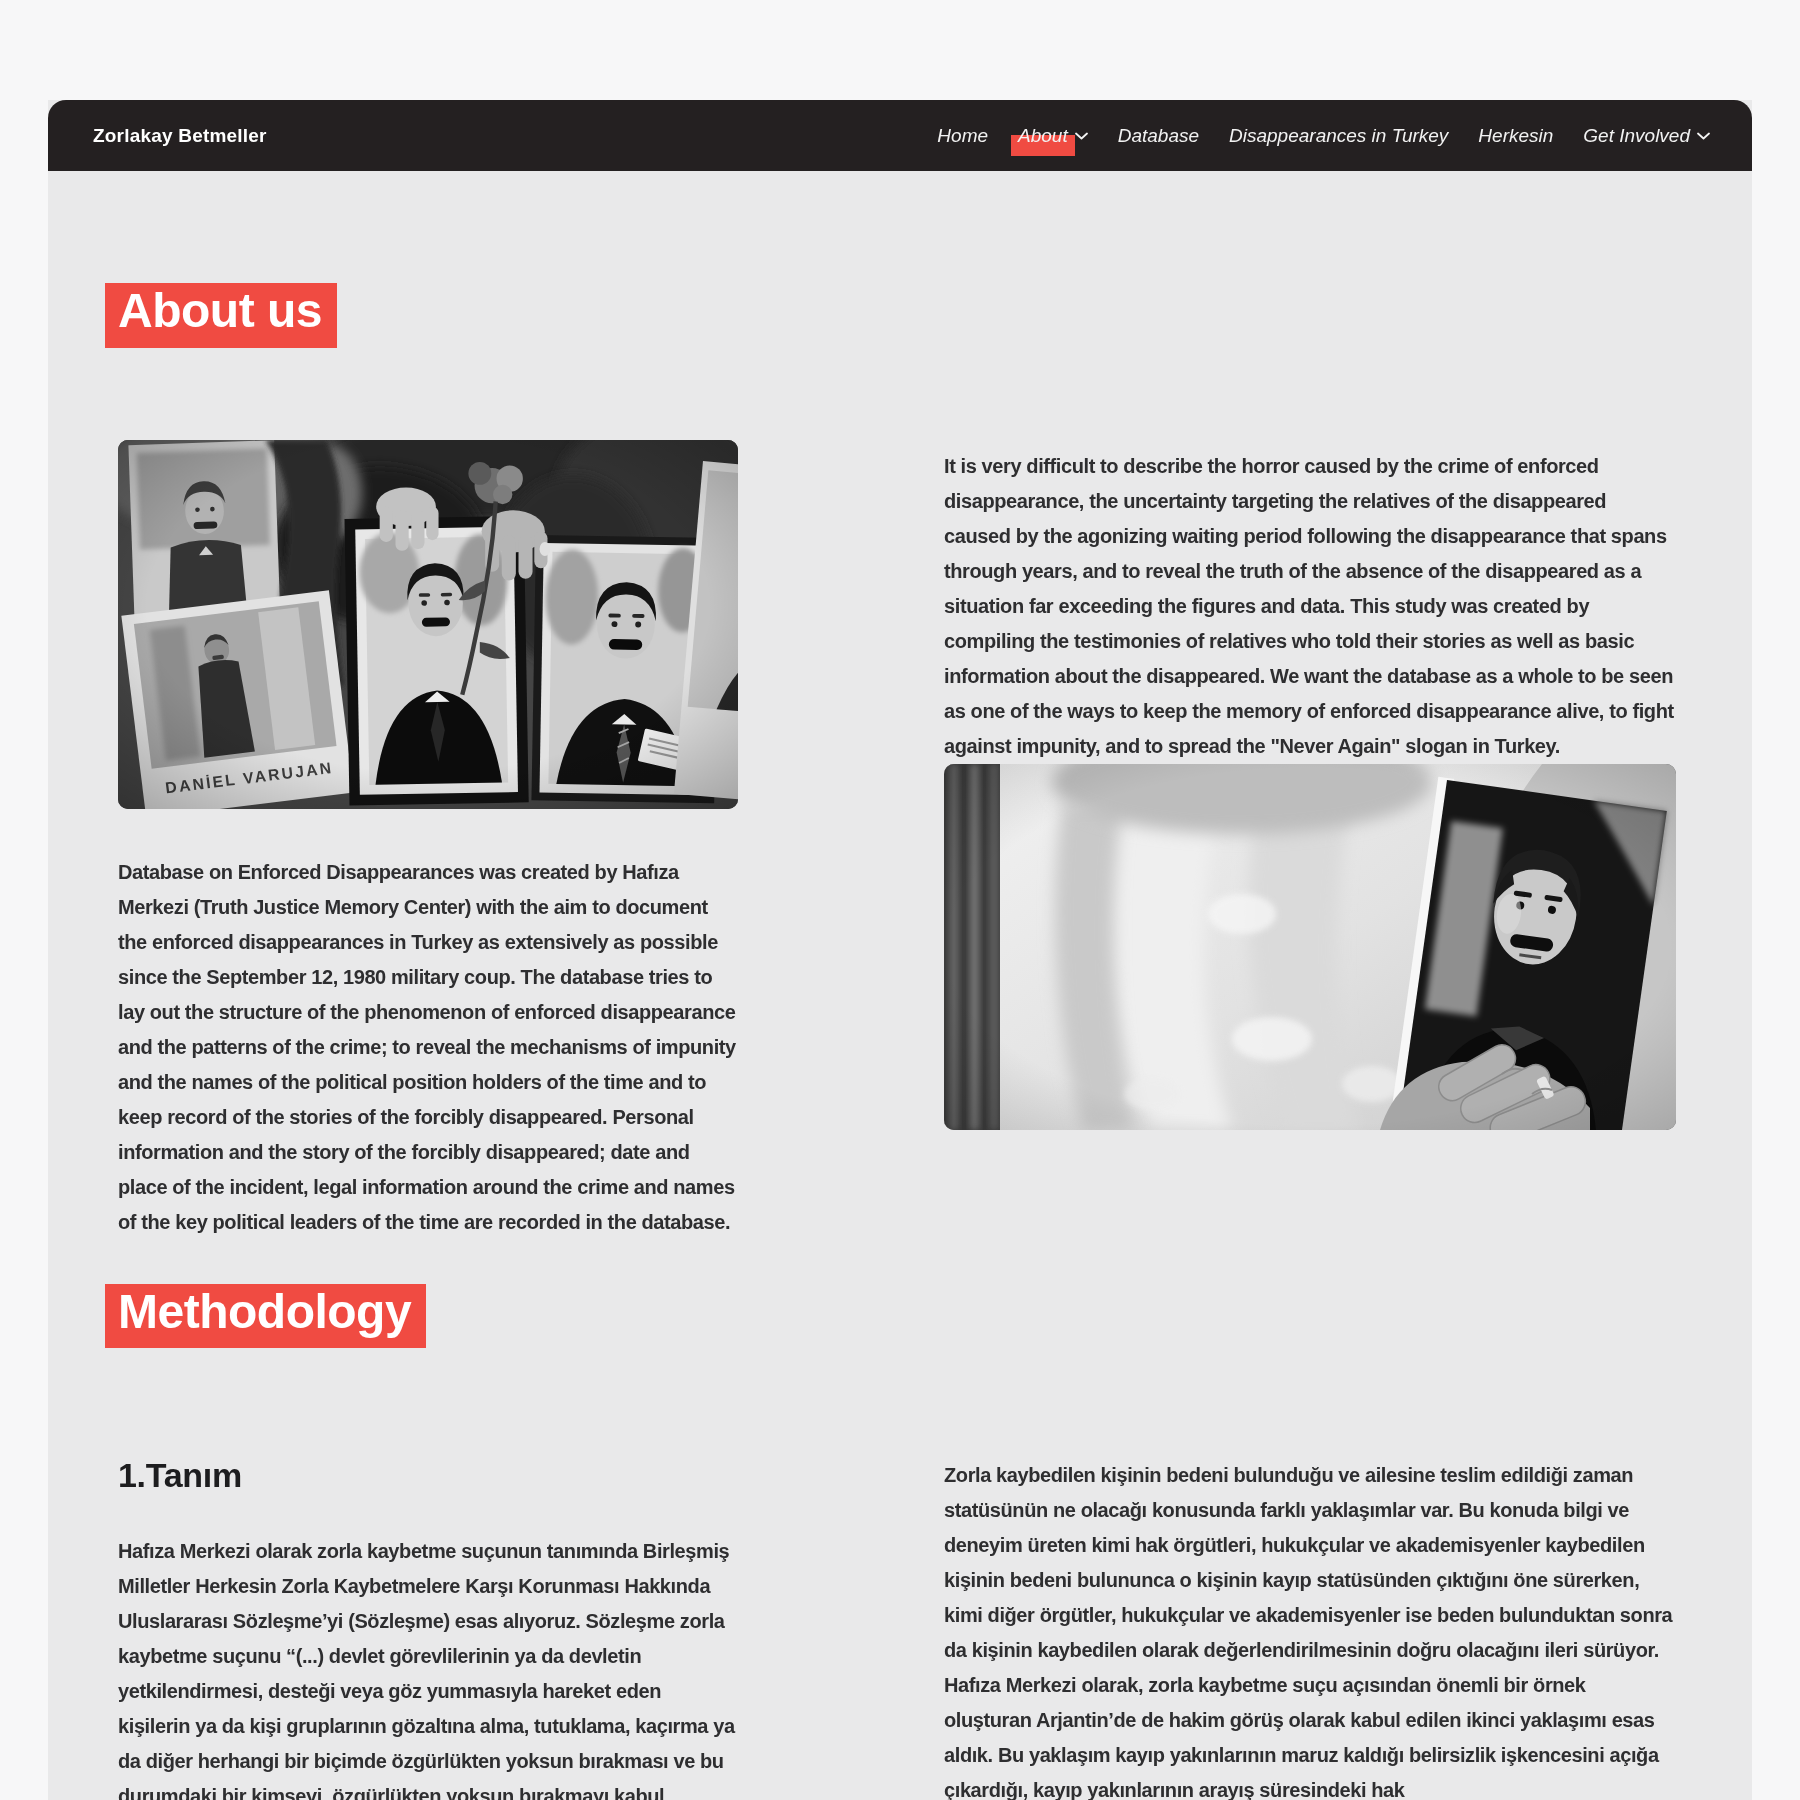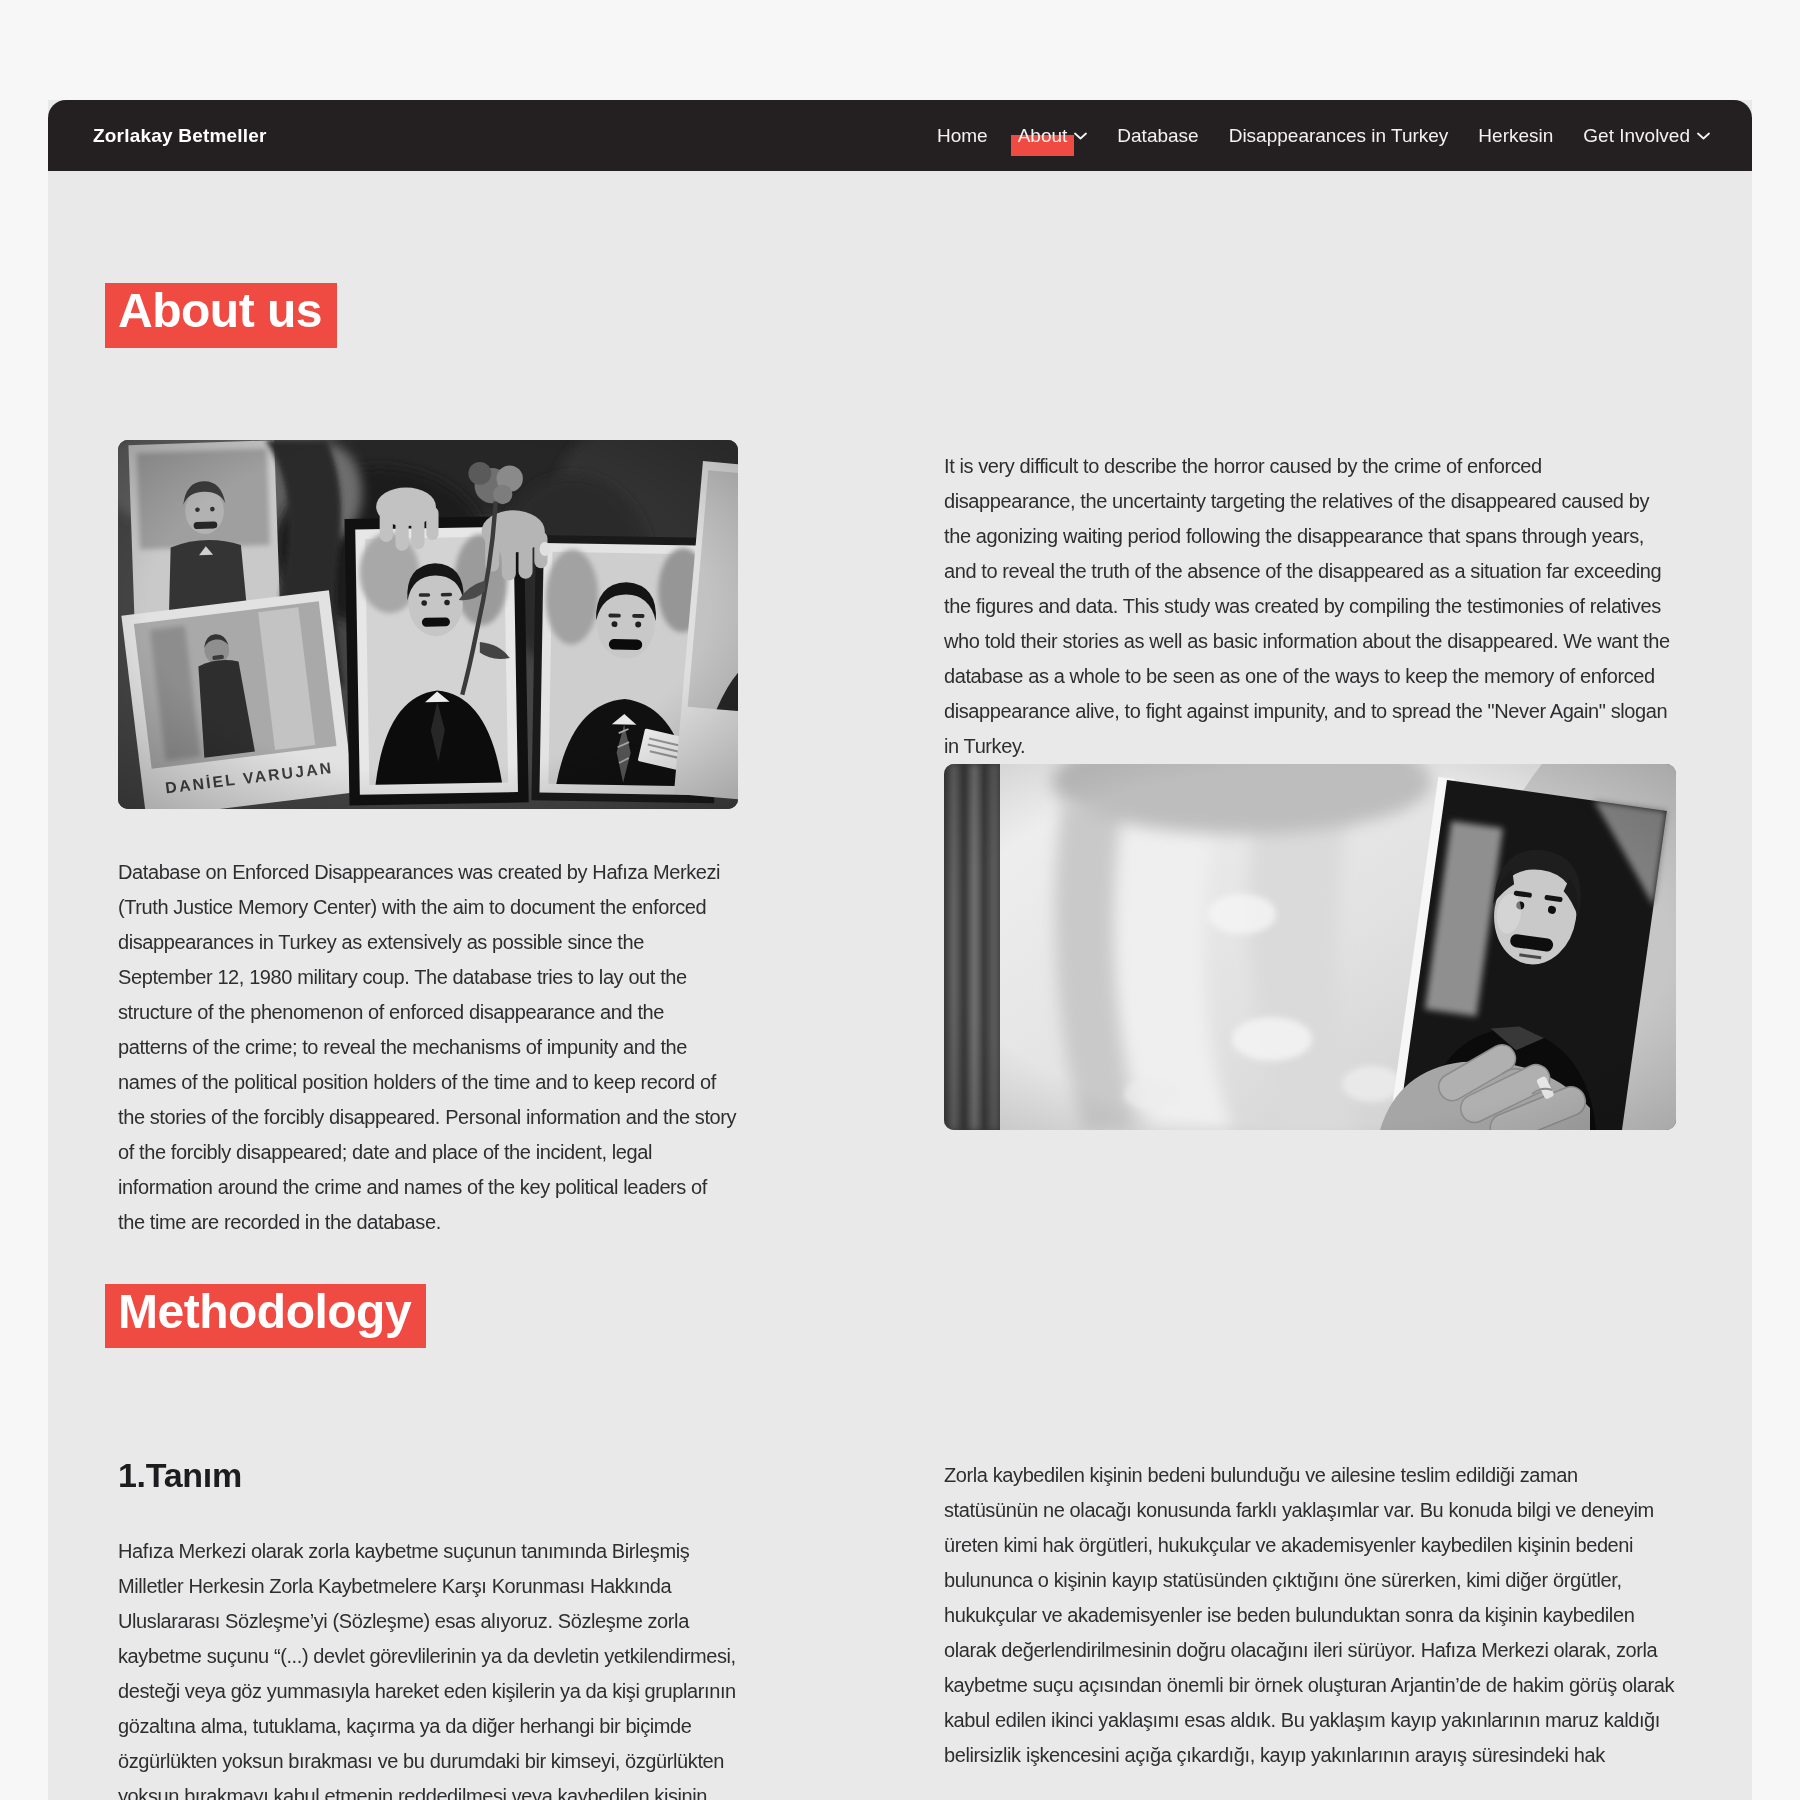--- a/index.html
+++ b/index.html
@@ -24,21 +24,21 @@
   }
   
   .navbar{
     height:71px;
     background:var(--nav-bg);
     border-radius:18px 18px 0 0;
     display:flex;align-items:center;justify-content:space-between;
     padding:0 42px 0 45px;
   }
   .brand{color:#ffffff;font-weight:700;font-size:19px;letter-spacing:.2px;}
-  .nav{display:flex;align-items:flex-end;gap:30px;}
+  .nav{display:flex;align-items:flex-end;gap:30px;font-style:italic;}
   .nav-link{
     color:#f2f2f2;font-size:19px;text-decoration:none;
     display:flex;align-items:center;gap:7px;cursor:pointer;white-space:nowrap;
   }
   .nav-link .lbl{position:relative;z-index:0;}
   .nav-link.active .lbl::before{
     content:"";position:absolute;left:-7px;right:-7px;top:10px;bottom:-9px;
     background:var(--red);z-index:-1;
   }
   .chev{display:block;opacity:.95;}
@@ -48,21 +48,21 @@
   .hl{
     display:inline-block;background:var(--red);color:#fff;
     font-weight:700;font-size:48px;line-height:1.16;
     padding:0 15px 9px 13px;margin-left:-13px;letter-spacing:-.5px;
   }
   .cols{display:grid;grid-template-columns:620px 1fr;column-gap:206px;}
   .about-cols{margin-top:92px;}
   .method-cols{margin-top:104px;}
   p.body{
     font-size:20px;line-height:35px;letter-spacing:-.4px;
-    color:var(--text);margin:0;
+    color:var(--text);margin:0;font-weight:bold;
   }
   .about-left p.body{margin-top:46px;}
   .about-right p.body{margin-top:9px;}
   figure.photo{margin:0;border-radius:10px;overflow:hidden;line-height:0;background:#444;}
   .fig1{width:620px;height:369px;}
   .fig2{width:100%;height:366px;margin-top:48px;}
   figure.photo svg{display:block;width:100%;height:100%;}
   h2.tanim{
     font-size:34px;font-weight:700;color:#1d1d1f;margin:4px 0 0 0;letter-spacing:-.3px;
   }

